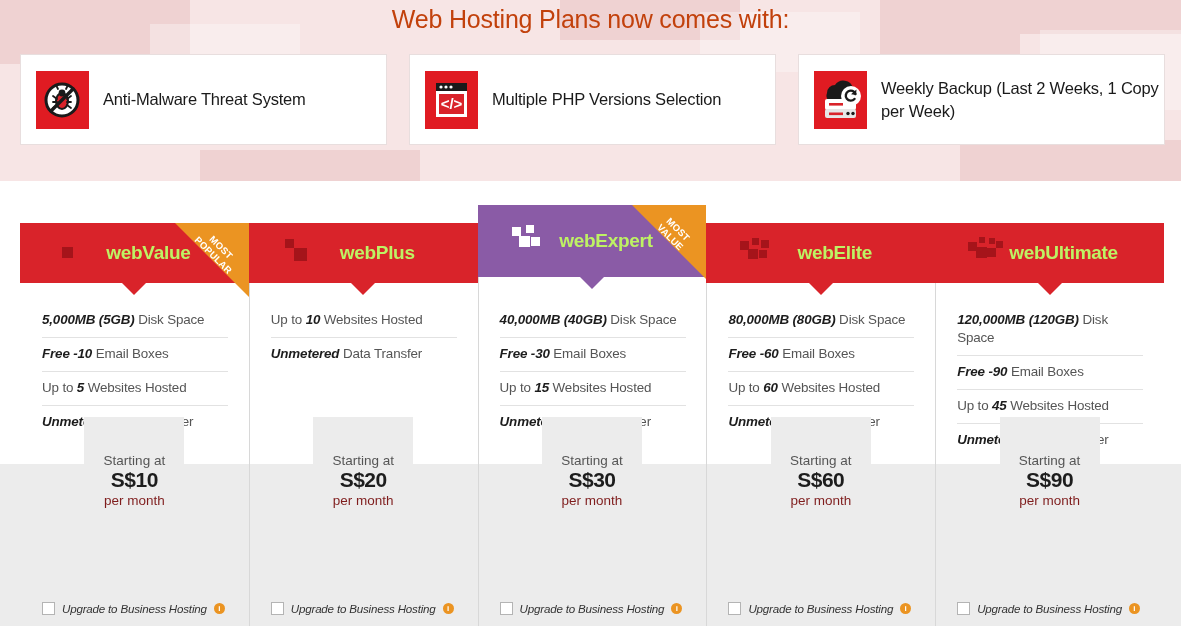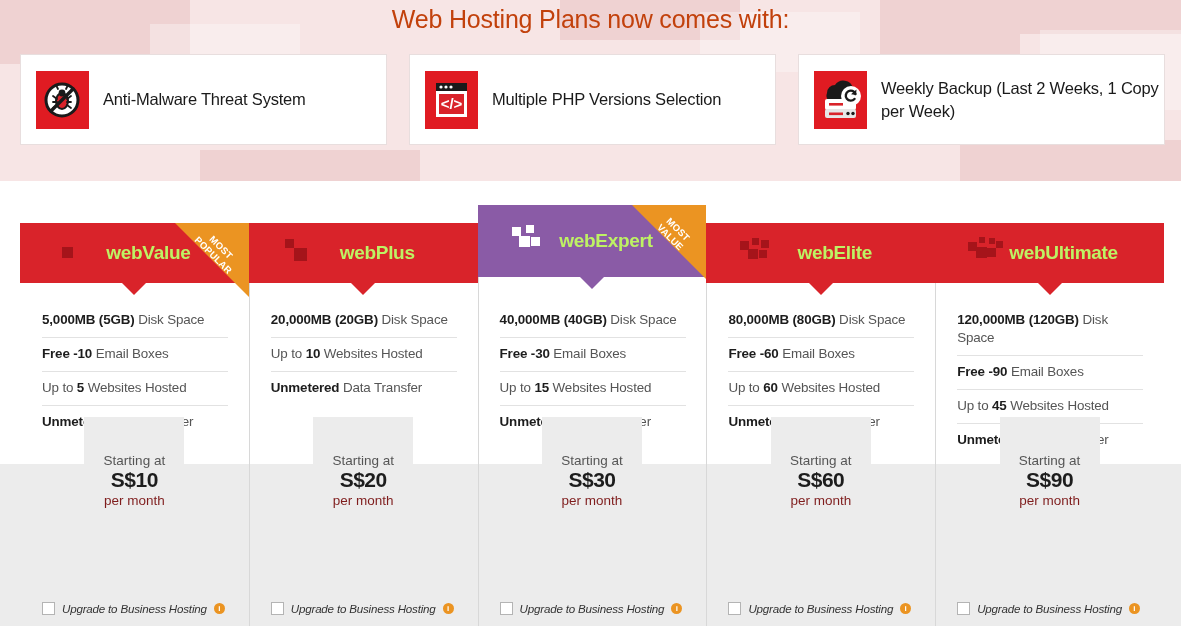--- a/index.html
+++ b/index.html
@@ -190,21 +190,21 @@
   .feat-item {
     font-size: 13.4px;
     color: #555;
     line-height: 1.35;
     padding: 0 0 8px 0;
     margin-bottom: 7px;
     border-bottom: 1px solid #e2e2e2;
     letter-spacing: -0.15px;
   }
   .feat-item:last-child { border-bottom: none; }
-  .feat-item b { color: #1d1d1d; font-weight: bold; }
+  .feat-item b { color: #1d1d1d; font-weight: bold; font-style: italic; }
 
   .price-box {
     position: absolute;
     left: 50%; top: 236px;
     transform: translateX(-50%);
     width: 100px;
     background: #ececec;
     text-align: center;
     padding: 10px 0 12px;
     box-sizing: border-box;
@@ -357,21 +357,20 @@
     <div class="plan-head">
       <div class="logo-mark">
             <i style="left:4px;top:2px;width:9px;height:9px;"></i>
             <i style="left:13px;top:11px;width:13px;height:13px;"></i>
           </div>
       <div class="plan-name">webPlus</div>
       <div class="notch"></div>
 
     </div>
     <div class="feat-list">
-      <div class="feat-item"><b>20,000MB (20GB)</b> Disk Space</div>
       <div class="feat-item">Up to <b>10</b> Websites Hosted</div>
       <div class="feat-item"><b>Unmetered</b> Data Transfer</div>
     </div>
     <div class="price-box">
       <div class="price-top">Starting at</div>
       <div class="price-main">S$20</div>
       <div class="price-bot">per month</div>
     </div>
     <div class="upsell-row">
       <div class="chk"></div>

